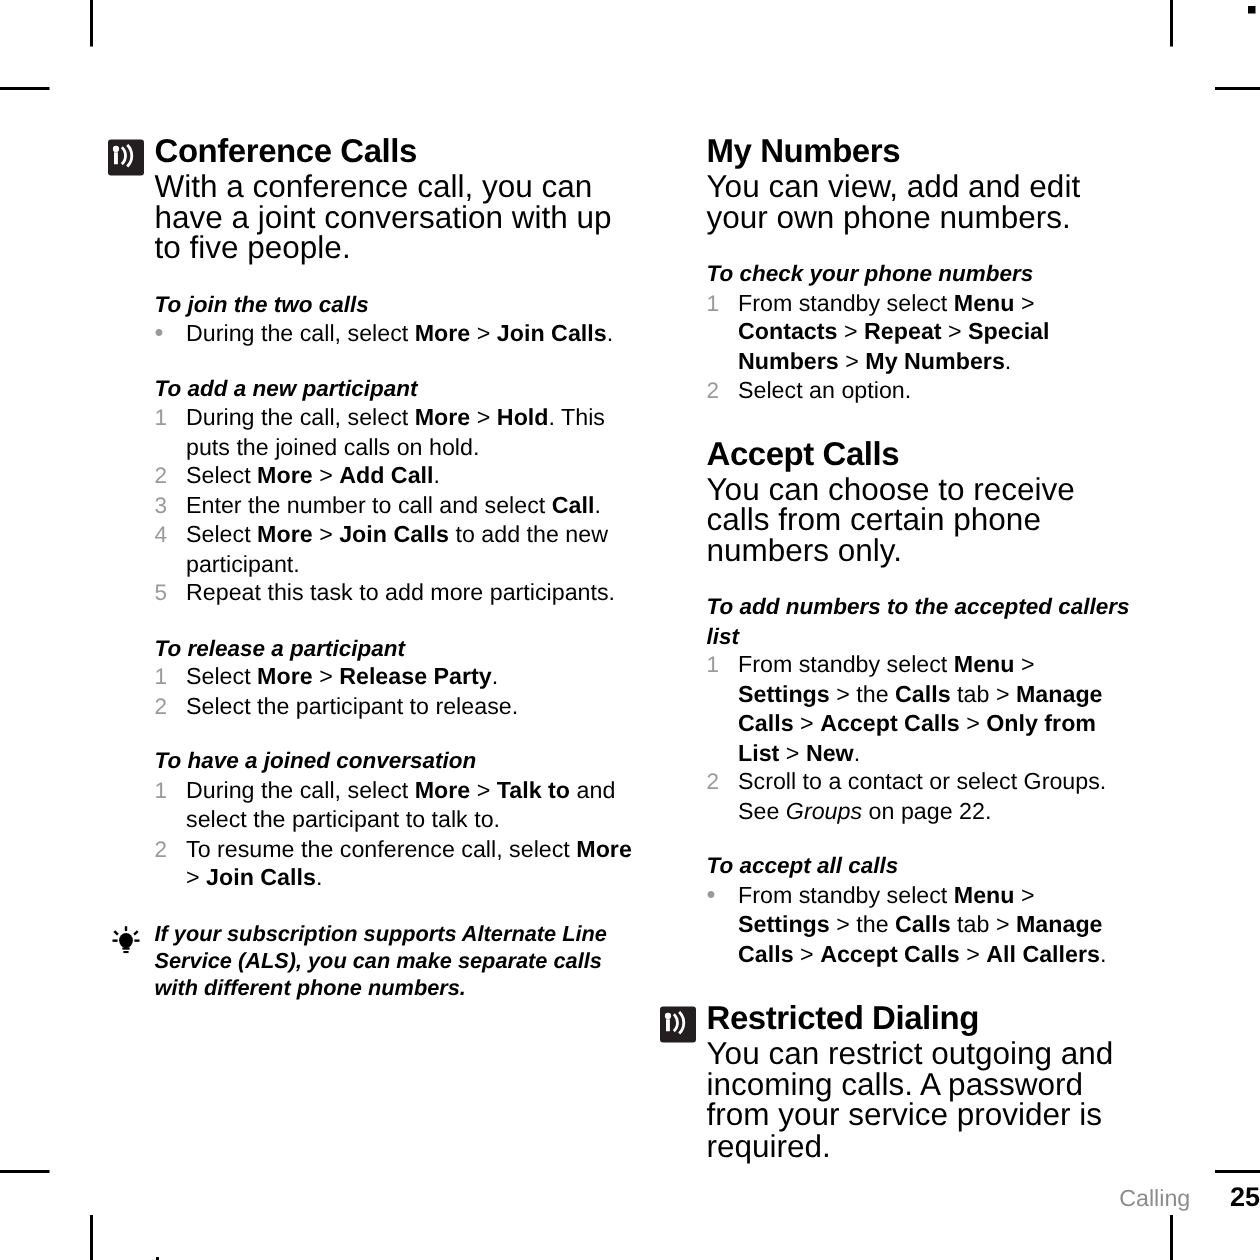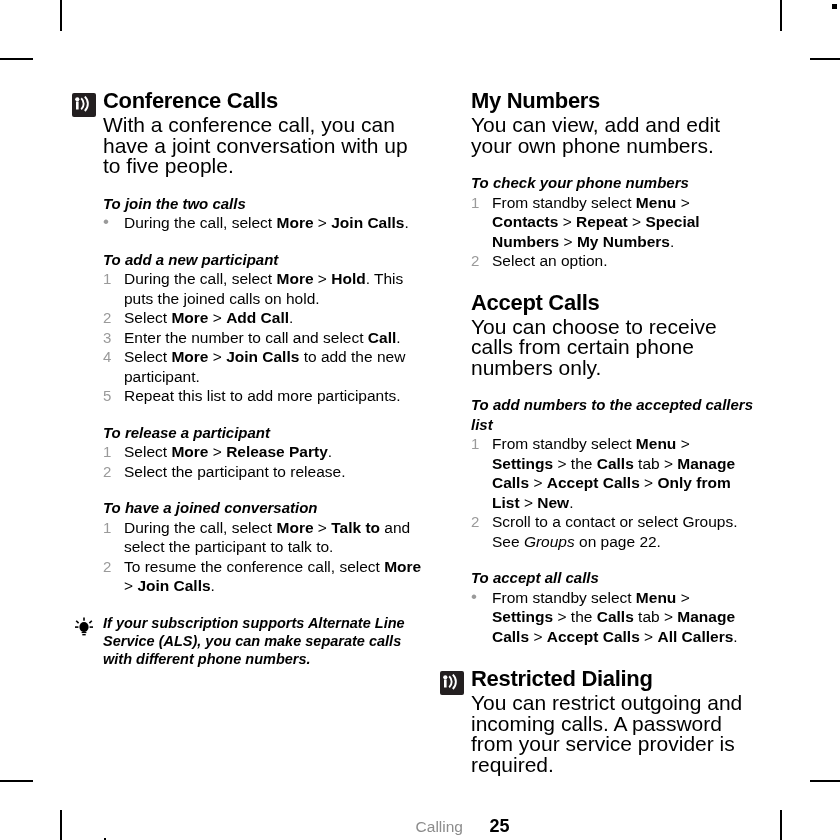--- a/index.html
+++ b/index.html
@@ -127,23 +127,23 @@
     font-style: italic;
     font-weight: bold;
     line-height: 18px;
     width: 320px;
   }
 
   
   .footer {
     position: absolute;
     left: 0;
-    top: 728px;
+    top: 700px;
     width: 755px;
-    text-align: center;
+    text-align: right;
   }
   .footer .sect {
     color: #8c8c8c;
     font-size: 15.5px;
     margin-right: 22px;
   }
   .footer .pageno {
     color: #000;
     font-size: 18px;
     font-weight: bold;
@@ -239,21 +239,21 @@
       <ul class="steps">
           <li><span class="marker bullet">•</span><span>During the call, select <b>More</b> <span class="gt">&gt;</span> <b>Join Calls</b>.</span></li>
         </ul>
 
       <p class="sub">To add a new participant</p>
       <ol class="steps">
           <li><span class="marker">1</span><span>During the call, select <b>More</b> <span class="gt">&gt;</span> <b>Hold</b>. This puts the joined calls on hold.</span></li>
           <li><span class="marker">2</span><span>Select <b>More</b> <span class="gt">&gt;</span> <b>Add Call</b>.</span></li>
           <li><span class="marker">3</span><span>Enter the number to call and select <b>Call</b>.</span></li>
           <li><span class="marker">4</span><span>Select <b>More</b> <span class="gt">&gt;</span> <b>Join Calls</b> to add the new participant.</span></li>
-          <li><span class="marker">5</span><span>Repeat this list to add more participants.</span></li>
+          <li><span class="marker">5</span><span>Repeat this task to add more participants.</span></li>
         </ol>
 
       <p class="sub">To release a participant</p>
       <ol class="steps">
           <li><span class="marker">1</span><span>Select <b>More</b> <span class="gt">&gt;</span> <b>Release Party</b>.</span></li>
           <li><span class="marker">2</span><span>Select the participant to release.</span></li>
         </ol>
 
       <p class="sub">To have a joined conversation</p>
       <ol class="steps">

